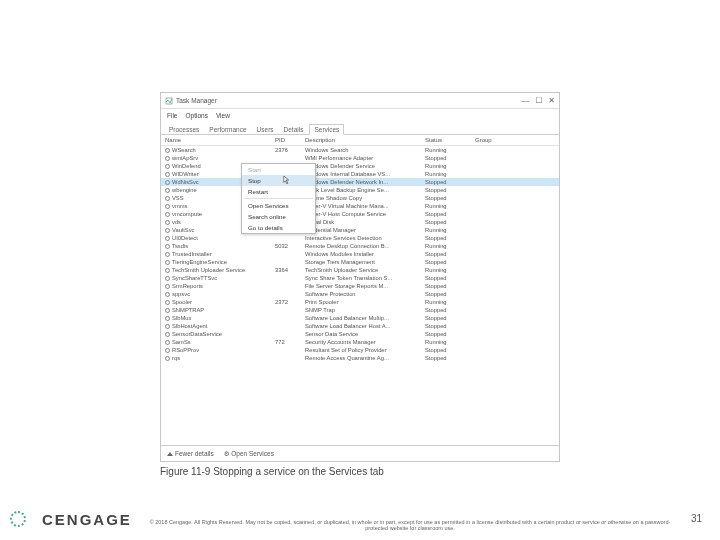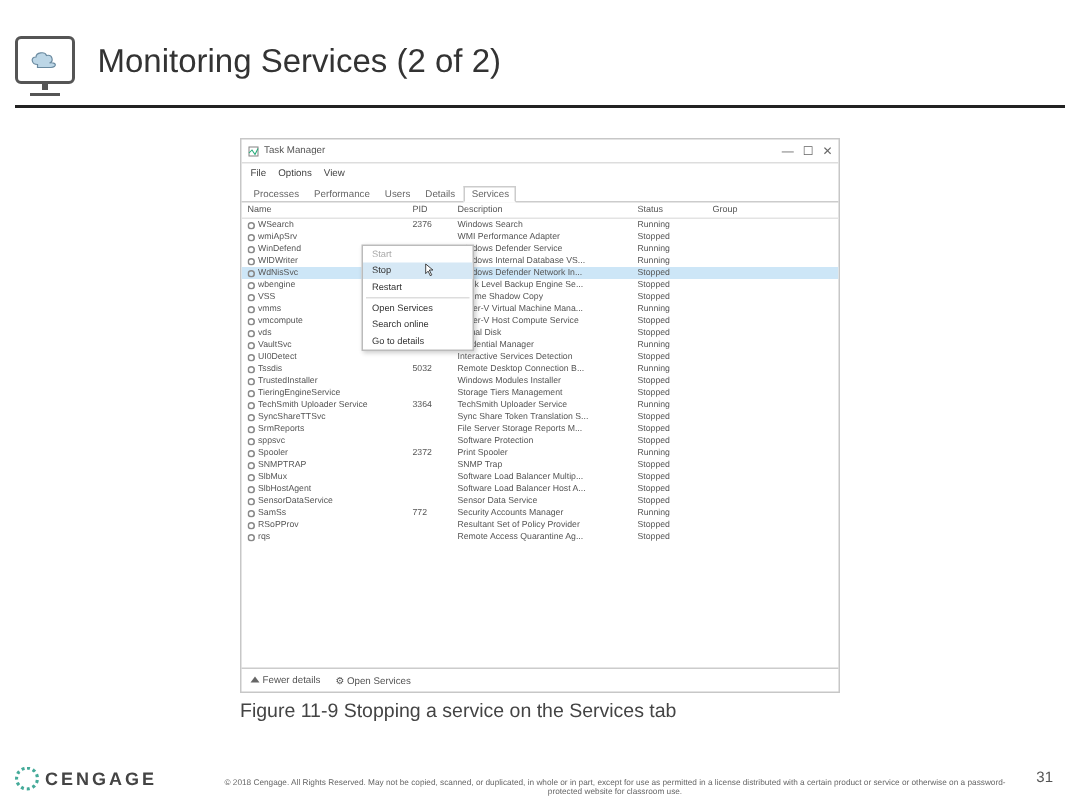--- a/index.html
+++ b/index.html
@@ -68,55 +68,45 @@
   .ctx-item.sel { background: #d6e8f5; }
   .ctx-item.dis { color: #aaa; }
   .ctx-sep { height: 0; border-top: 1px solid #ddd; margin: 1px 2px; }
   .tm-status {
     position: absolute; bottom: 0; left: 0; right: 0; height: 16px;
     border-top: 1px solid #ccc; display: flex; align-items: center; gap: 10px;
     padding: 0 6px; font-size: 6.5px; color: #555;
   }
   .arrow-up { width:0;height:0;border-left:3px solid transparent;border-right:3px solid transparent;border-bottom:4px solid #666;display:inline-block;margin-right:2px;}
   .caption {
-    position: absolute; top: 466px; left: 160px; font-size: 13px; color: #444;
+    position: absolute; top: 466px; left: 160px; font-size: 10px; color: #444;
   }
   .footer {
     position: absolute; bottom: 6px; left: 10px; right: 10px; height: 30px;
     display: flex; align-items: center;
   }
-  .brand { display: flex; align-items: center; gap: 4px; font-size: 12px; letter-spacing: 2px; color: #444; font-weight: 600; }
+  .brand { display: flex; align-items: center; gap: 16px; font-size: 15px; letter-spacing: 2px; color: #444; font-weight: 600; }
   .brand-swirl {
     width: 16px; height: 16px; border: 2px dotted #4a9; border-radius: 50%;
   }
   .copyright {
     position: absolute; left: 130px; right: 30px; bottom: 2px;
     font-size: 5.5px; color: #666; text-align: center; line-height: 1.2;
   }
   .pagenum {
     position: absolute; right: 8px; bottom: 10px; font-size: 10px; color: #555;
   }
   .cursor {
     position: absolute; width: 8px; height: 10px; z-index: 20;
   }
 </style>
 </head>
 <body>
 
 <div class="slide">
-  <div class="header-area">
-    <div class="icon-box">
-      <svg width="24" height="14" viewBox="0 0 24 14">
-          <path d="M7 10 C3 10 2 5 6 5 C6 2 12 1 13 4 C17 3 18 8 15 9 C20 8 20 12 16 12 L7 12 Z" fill="#bcd6e6" stroke="#6a8aa0" stroke-width="0.8"></path>
-        </svg>
-    </div>
-    <div class="monitor-stand"></div>
-    <div class="title">Monitoring Services (2 of 2)</div>
-    <div class="title-rule"></div>
-  </div>
 
   <div class="tm-window">
     <div class="tm-titlebar">
       <div class="left">
         <svg width="8" height="8">
             <rect x="1" y="1" width="6" height="6" fill="#fff" stroke="#888" stroke-width="0.7"></rect>
             <polyline points="1,5 3,3 5,6 7,2" fill="none" stroke="#2a7" stroke-width="0.7"></polyline>
           </svg>
         <span>Task Manager</span>
       </div>

